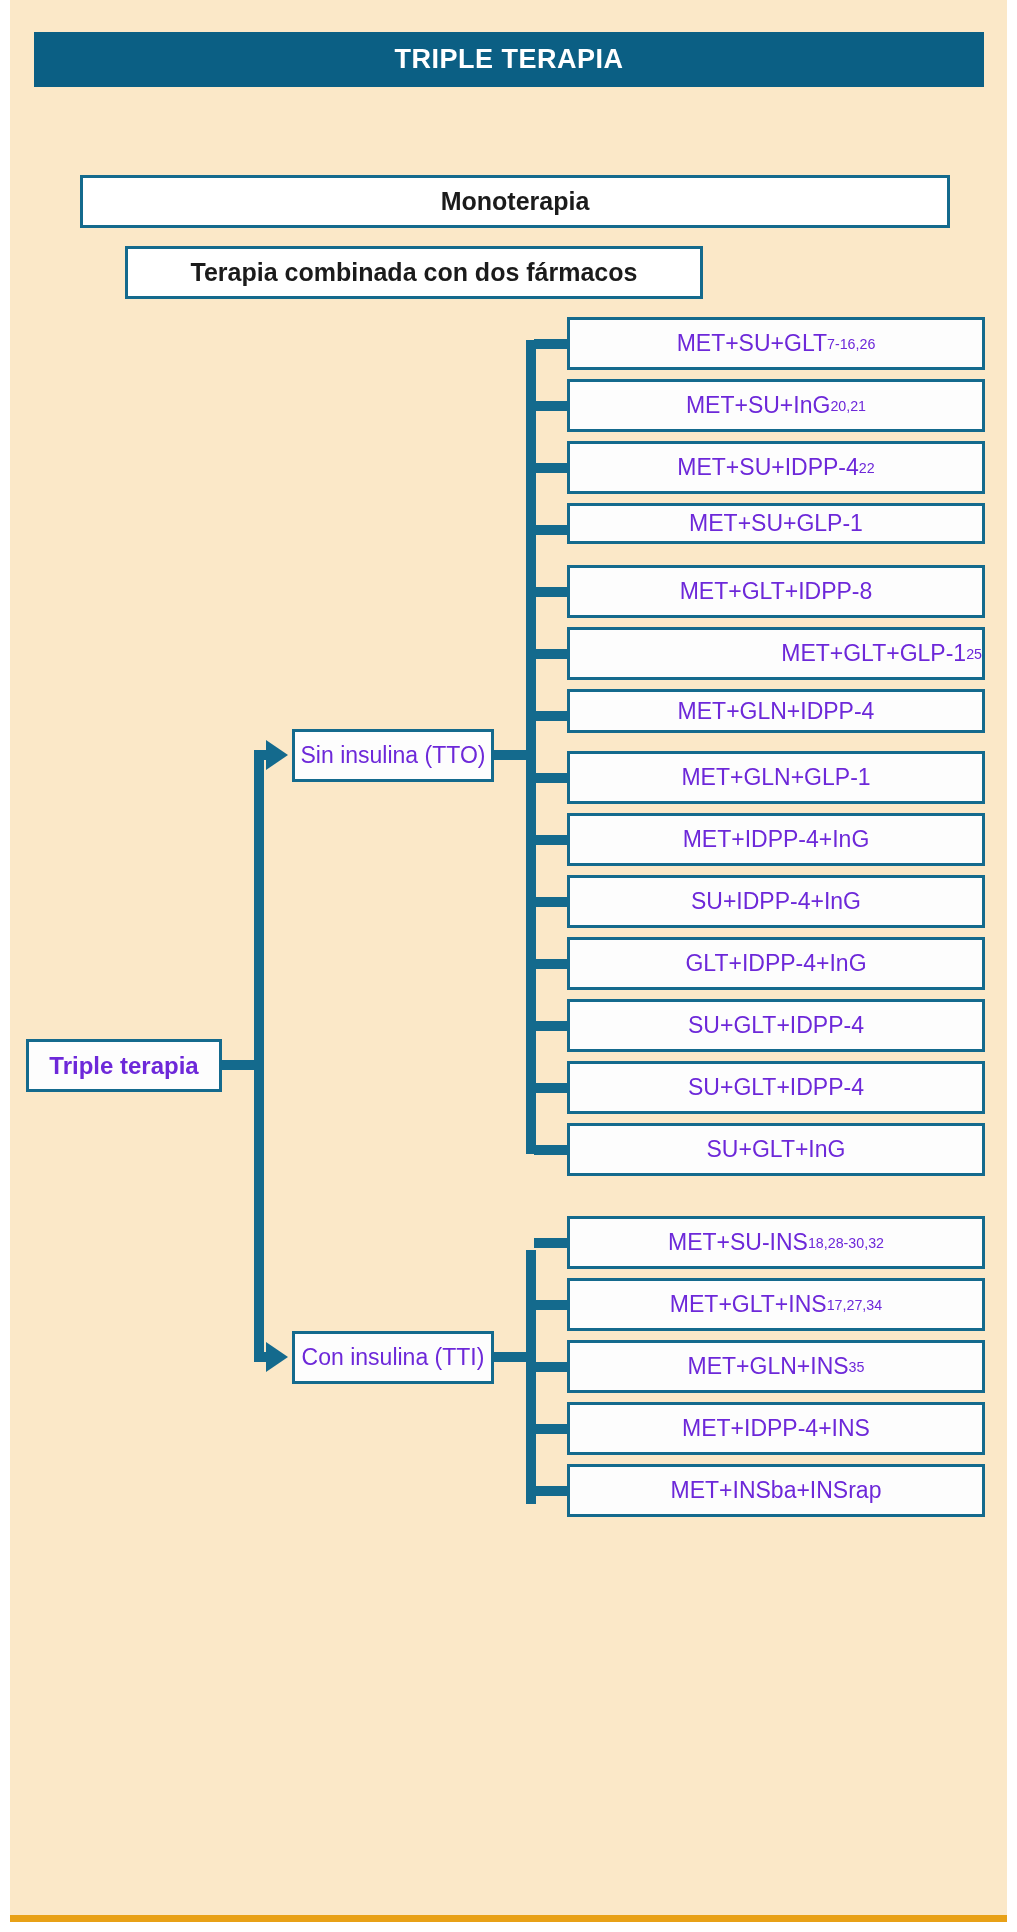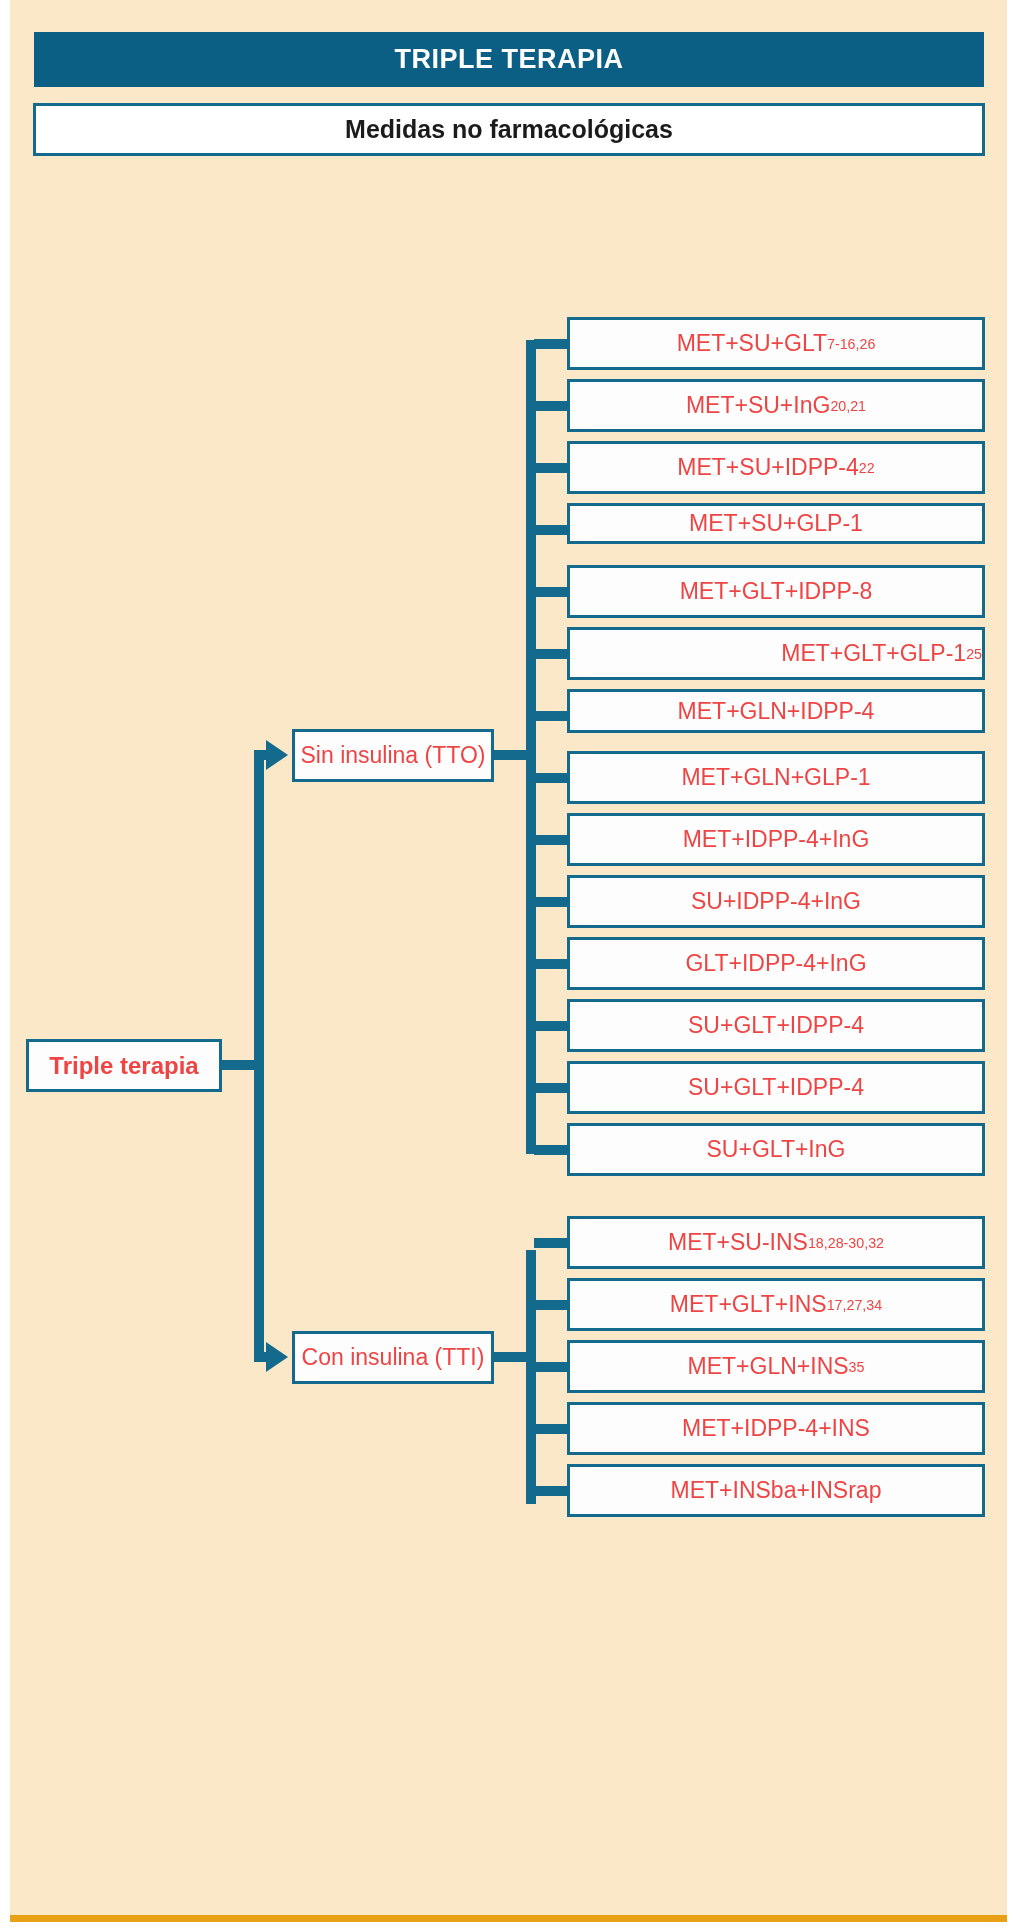--- a/index.html
+++ b/index.html
@@ -70,21 +70,21 @@
 
   
   .node {
     position: absolute;
     box-sizing: border-box;
     background: #fdfdfd;
     border: 3px solid #146a8d;
     display: flex;
     align-items: center;
     justify-content: center;
-    color: #ef4444;
+    color: #6d28d9;
     font-size: 23px;
     white-space: nowrap;
     z-index: 3;
   }
   .node.bold {
     font-weight: bold;
     font-size: 24px;
   }
   .node .sup {
     font-size: 0.62em;
@@ -113,23 +113,24 @@
 
 <div id="page">
 
   <div class="page-edge-left"></div>
   <div class="page-edge-right"></div>
   <div class="page-edge-bottom"></div>
   <div class="bottom-rule"></div>
 
   <div class="hdr-title" style="left:34px; top:32px; width:950px; height:55px; font-size:27px;">TRIPLE TERAPIA</div>
 
-  <div class="hdr-box" style="left:33px; top:103px; width:952px; height:53px; font-size:25px;">Medidas no farmacológicas</div>
-
-
+
+  <div class="hdr-box" style="left:80px; top:175px; width:870px; height:53px; font-size:25px;">Monoterapia</div>
+
+  <div class="hdr-box" style="left:125px; top:246px; width:578px; height:53px; font-size:25px;">Terapia combinada con dos fármacos</div>
 
   <div class="node bold" style="left:26px; top:1039px; width:196px; height:53px;">Triple terapia</div>
 
   <div class="conn" style="left:222px; top:1060px; width:42px; height:10px;"></div>
 
   <div class="conn" style="left:254px; top:750px; width:10px; height:612px;"></div>
 
   <div class="conn" style="left:254px; top:750px; width:24px; height:10px;"></div>
   <div class="arrow" style="left:266px; top:740px;"></div>
 

